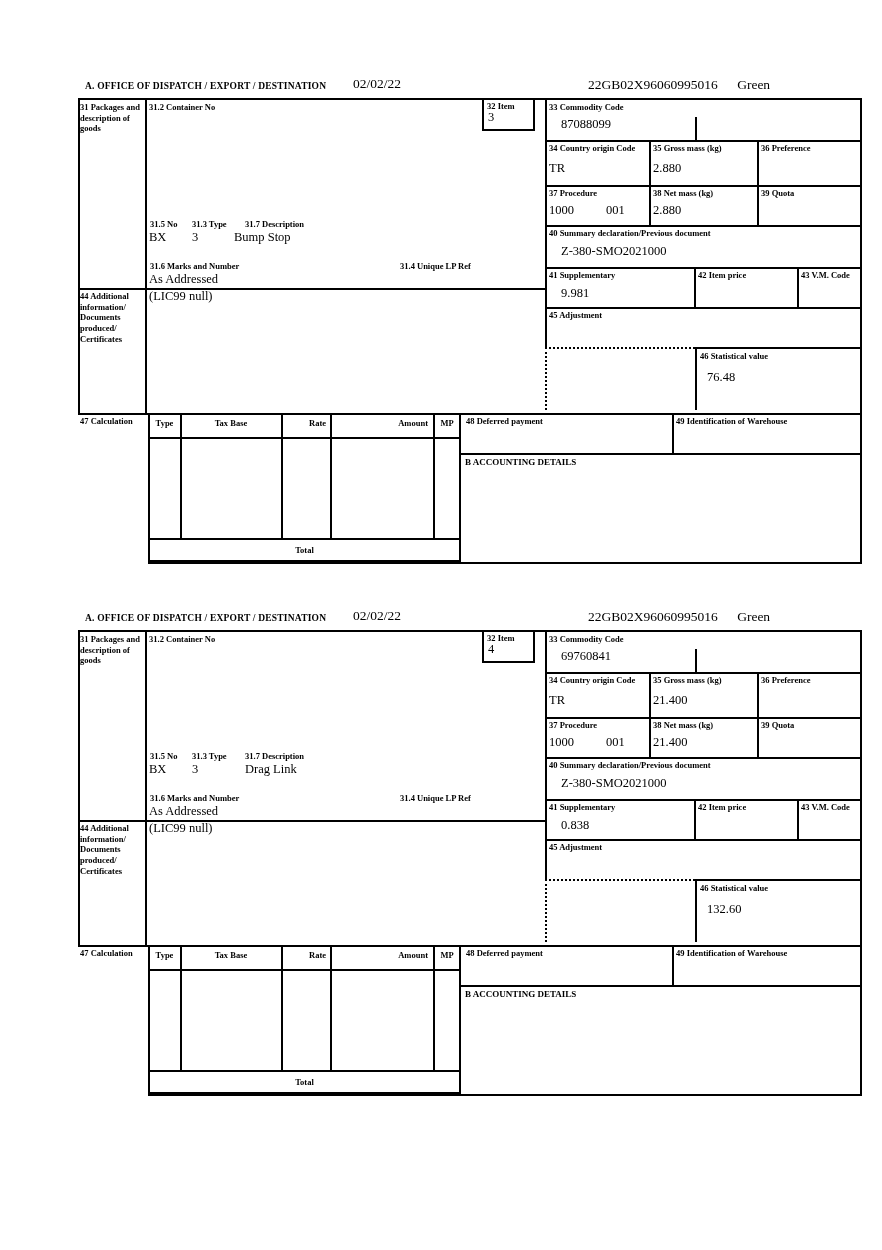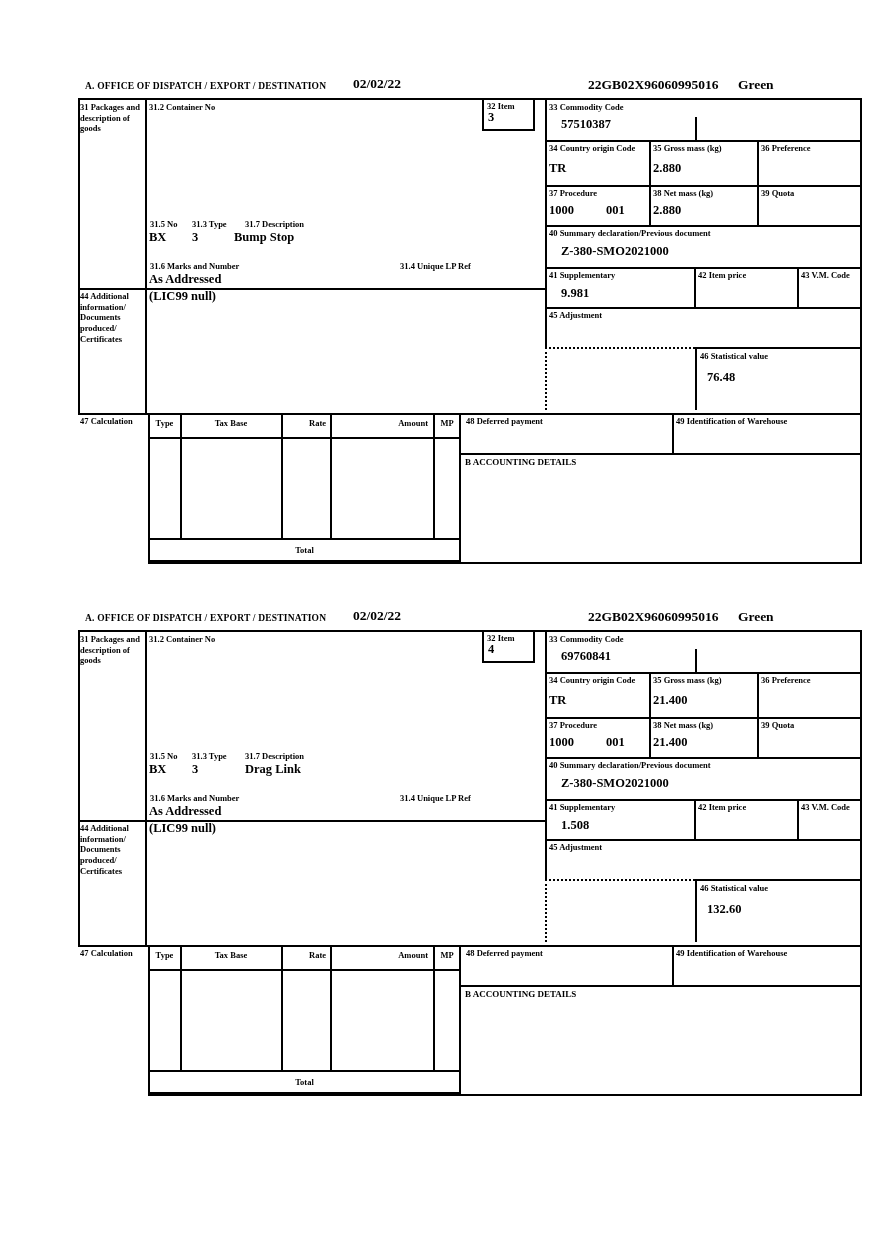--- a/index.html
+++ b/index.html
@@ -9,21 +9,21 @@
     -webkit-font-smoothing:antialiased;
   }
   .copy { position:absolute; left:0; width:797px; height:532px; }
   .hl  { position:absolute; height:2px; background:#000; }
   .vl  { position:absolute; width:2px;  background:#000; }
   .dh  { position:absolute; height:0; border-top:2px dotted #000; }
   .dv  { position:absolute; width:0;  border-left:2px dotted #000; }
   .rect{ position:absolute; box-sizing:border-box; }
   .lbl { position:absolute; font-size:8.5px; font-weight:bold; line-height:1.25; white-space:nowrap; }
   .lbl.wrap { white-space:normal; }
-  .val { position:absolute; font-size:12.5px; font-weight:bold; white-space:nowrap; }
+  .val { position:absolute; font-size:12.5px; font-weight:normal; white-space:nowrap; }
   .big { font-size:13.5px; }
   .office { font-size:9.5px; letter-spacing:0.2px; }
   .cell { position:absolute; font-size:8.5px; font-weight:bold; }
   .c-center { text-align:center; }
   .c-right  { text-align:right; }
 </style>
 </head>
 <body>
 
 <div id="page-root"></div>
@@ -45,21 +45,21 @@
     <div class="vl" style="left:860px;top:23px;height:464px;"></div>
 
     <div class="lbl wrap" style="left:80px;top:27px;width:62px;">31 Packages and description of goods</div>
     <div class="lbl" style="left:149px;top:27px;">31.2 Container No</div>
 
     <div class="rect" style="left:482px;top:23px;width:53px;height:33px;border:2px solid #000;"></div>
     <div class="lbl" style="left:487px;top:26px;">32 Item</div>
     <div class="val" style="left:488px;top:35px;">3</div>
 
     <div class="lbl" style="left:549px;top:27px;">33 Commodity Code</div>
-    <div class="val" style="left:561px;top:42px;">57510387</div>
+    <div class="val" style="left:561px;top:42px;">87088099</div>
     <div class="vl" style="left:695px;top:42px;height:23px;"></div>
     <div class="hl" style="left:545px;top:65px;width:317px;"></div>
 
     <div class="lbl" style="left:549px;top:68px;">34 Country origin Code</div>
     <div class="val" style="left:549px;top:86px;">TR</div>
     <div class="lbl" style="left:653px;top:68px;">35 Gross mass (kg)</div>
     <div class="val" style="left:653px;top:86px;">2.880</div>
     <div class="lbl" style="left:761px;top:68px;">36 Preference</div>
     <div class="vl" style="left:649px;top:65px;height:85px;"></div>
     <div class="vl" style="left:757px;top:65px;height:85px;"></div>
@@ -185,21 +185,21 @@
 
     <div class="lbl" style="left:150px;top:186px;">31.6 Marks and Number</div>
     <div class="lbl" style="left:400px;top:186px;">31.4 Unique LP Ref</div>
     <div class="val" style="left:149px;top:197px;">As Addressed</div>
 
     <div class="lbl" style="left:549px;top:153px;">40 Summary declaration/Previous document</div>
     <div class="val" style="left:561px;top:169px;">Z-380-SMO2021000</div>
     <div class="hl" style="left:545px;top:192px;width:317px;"></div>
 
     <div class="lbl" style="left:549px;top:195px;">41 Supplementary</div>
-    <div class="val" style="left:561px;top:211px;">1.508</div>
+    <div class="val" style="left:561px;top:211px;">0.838</div>
     <div class="lbl" style="left:698px;top:195px;">42 Item price</div>
     <div class="lbl" style="left:801px;top:195px;">43 V.M. Code</div>
     <div class="vl" style="left:694px;top:192px;height:40px;"></div>
     <div class="vl" style="left:797px;top:192px;height:40px;"></div>
     <div class="hl" style="left:545px;top:232px;width:317px;"></div>
 
     <div class="hl" style="left:78px;top:213px;width:469px;"></div>
     <div class="lbl wrap" style="left:80px;top:216px;width:60px;">44 Additional information/ Documents produced/ Certificates</div>
     <div class="val" style="left:149px;top:214px;">(LIC99 null)</div>
 

